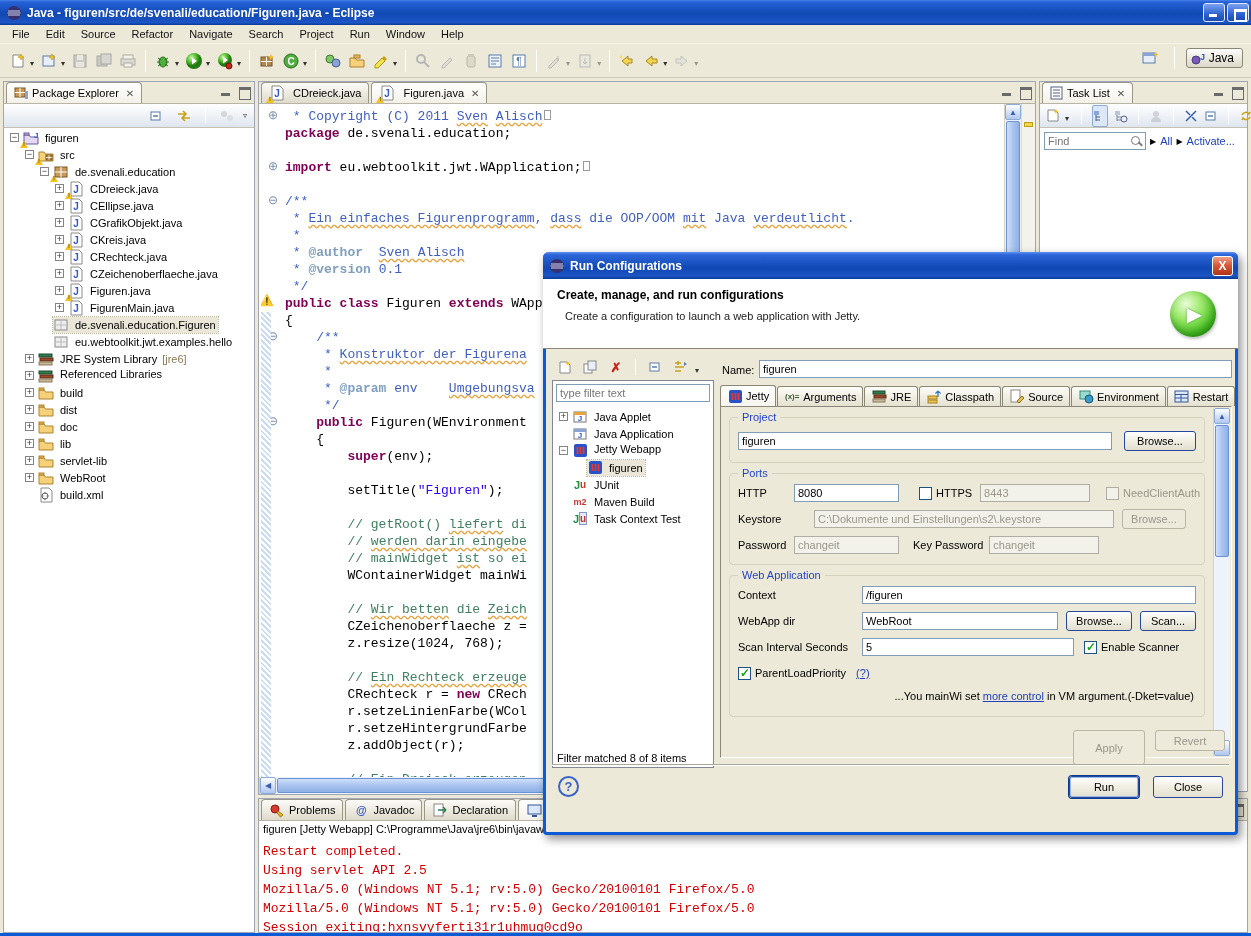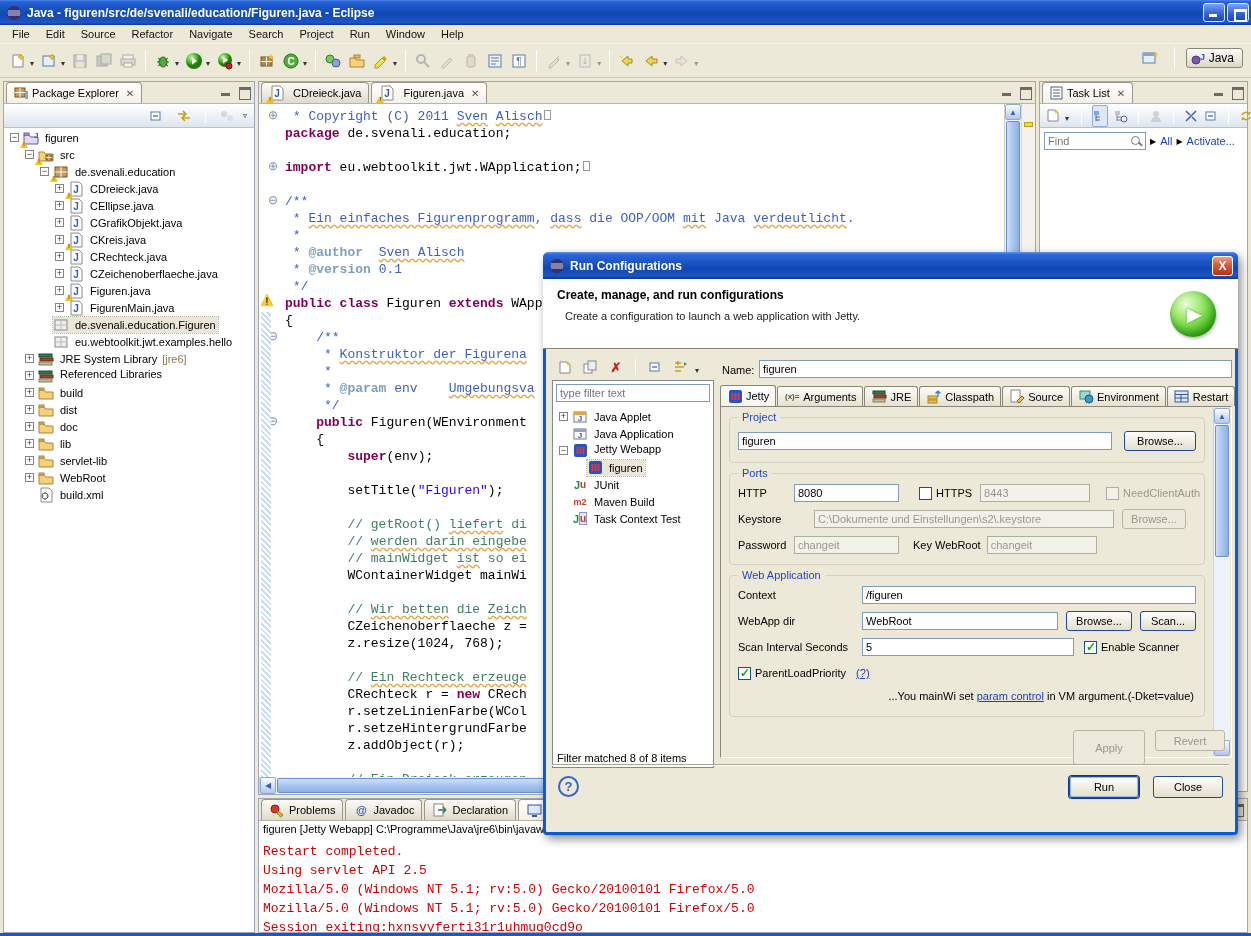--- a/index.html
+++ b/index.html
@@ -1071,21 +1071,21 @@
       </div>
       <div class="grow">
         <span class="lab" style="width:76px">Keystore</span>
         <input class="xpin" disabled="" style="width: 300px;" value="C:\Dokumente und Einstellungen\s2\.keystore">
         <div style="flex:1"></div>
         <button class="xpbtn disabled" style="width:64px;margin-right:10px">Browse...</button>
       </div>
       <div class="grow">
         <span class="lab" style="width:56px">Password</span>
         <input class="xpin" disabled="" style="width: 105px;" value="changeit">
-        <span class="lab" style="margin-left:14px">Key WebRoot</span>
+        <span class="lab" style="margin-left:14px">Key Password</span>
         <input class="xpin" disabled="" style="width: 110px; margin-left: 6px;" value="changeit">
       </div>
     </div>
 
     <div class="grp" style="height:142px">
       <span class="grp-legend">Web Application</span>
       <div class="grow" style="margin-top:6px">
         <span class="lab" style="width:124px">Context</span>
         <input class="xpin" style="flex: 1 1 0%;" value="/figuren">
       </div>
@@ -1100,21 +1100,21 @@
         <input class="xpin" style="width: 212px;" value="5">
         <span class="cb checked" style="margin-left:10px"></span>
         <span class="lab">Enable Scanner</span>
       </div>
       <div class="grow">
         <span class="cb checked"></span>
         <span class="lab">ParentLoadPriority</span>
         <a class="fake" style="margin-left:10px">(?)</a>
       </div>
       <div class="note-line">
-        <span>...You mainWi set </span><a class="fake">param control</a><span> in VM argument.(-Dket=value)</span>
+        <span>...You mainWi set </span><a class="fake">more control</a><span> in VM argument.(-Dket=value)</span>
       </div>
     </div>
 
     <div id="dlg-scroll" class="sb-track">
       <div class="sb-btn" style="top:0">▲</div>
       <div class="sb-thumb" style="top:17px;height:38%"></div>
       <div class="sb-btn" style="bottom:0">▼</div>
     </div>
   </div>
 

